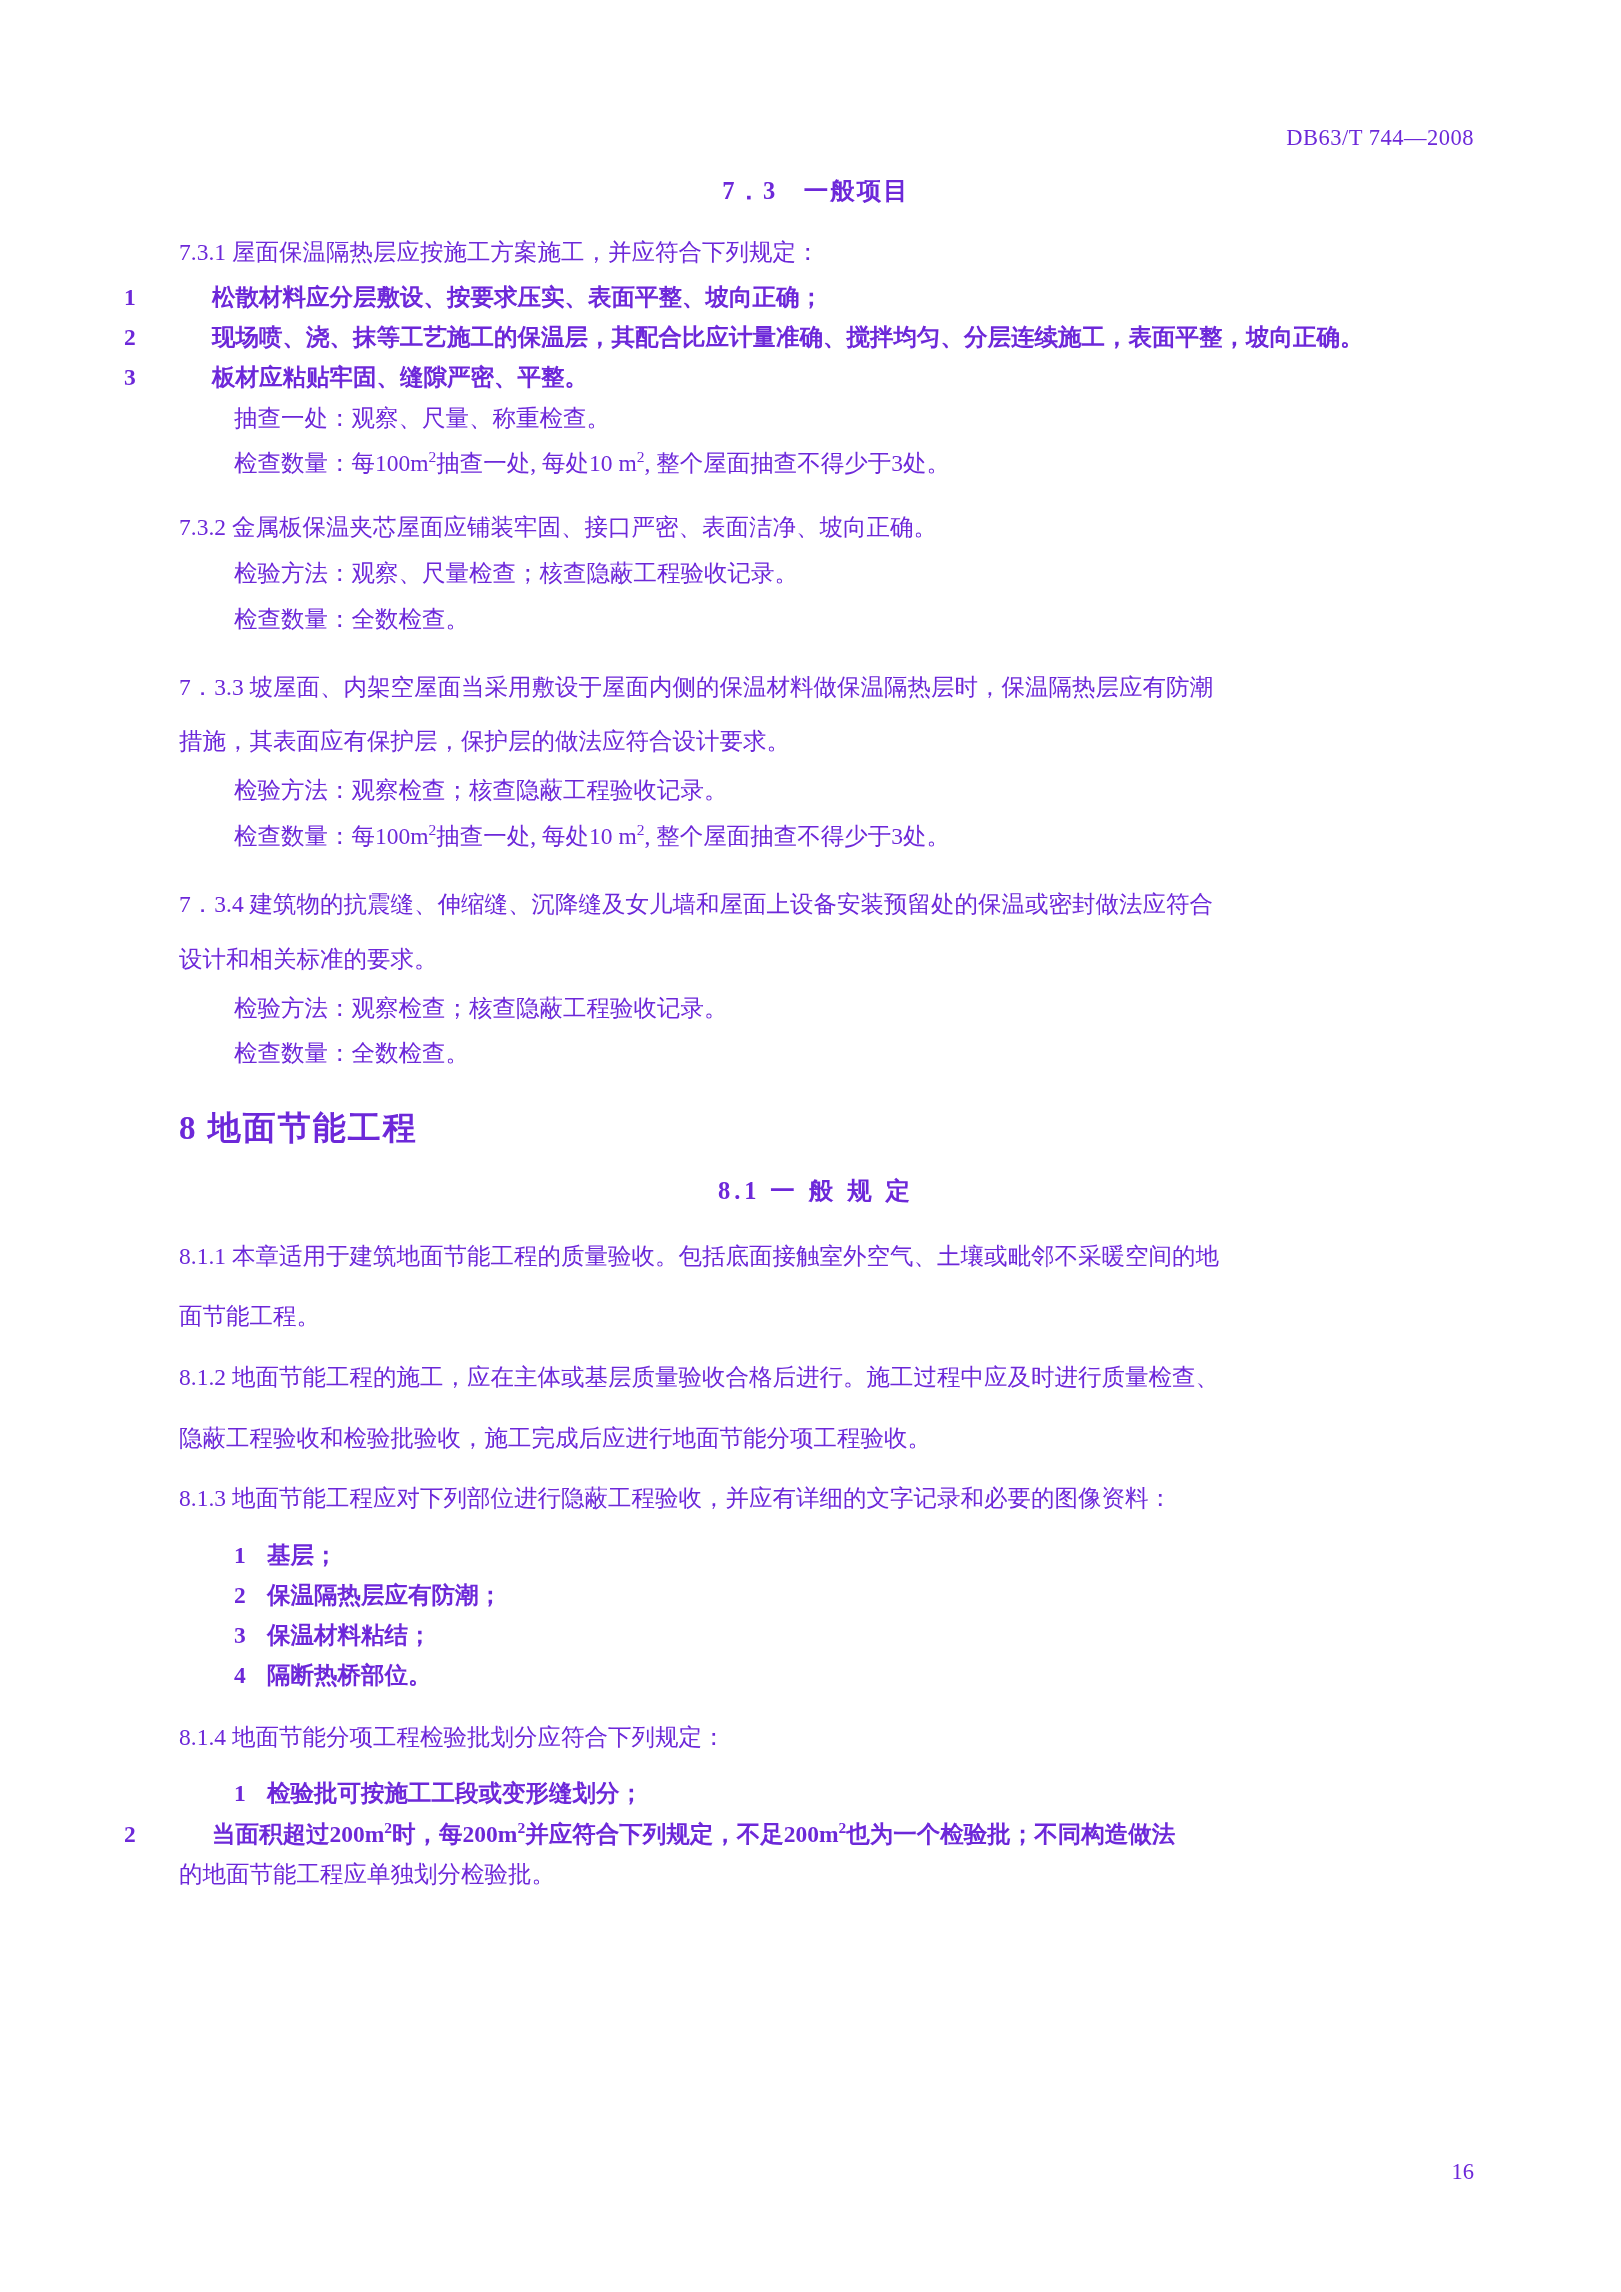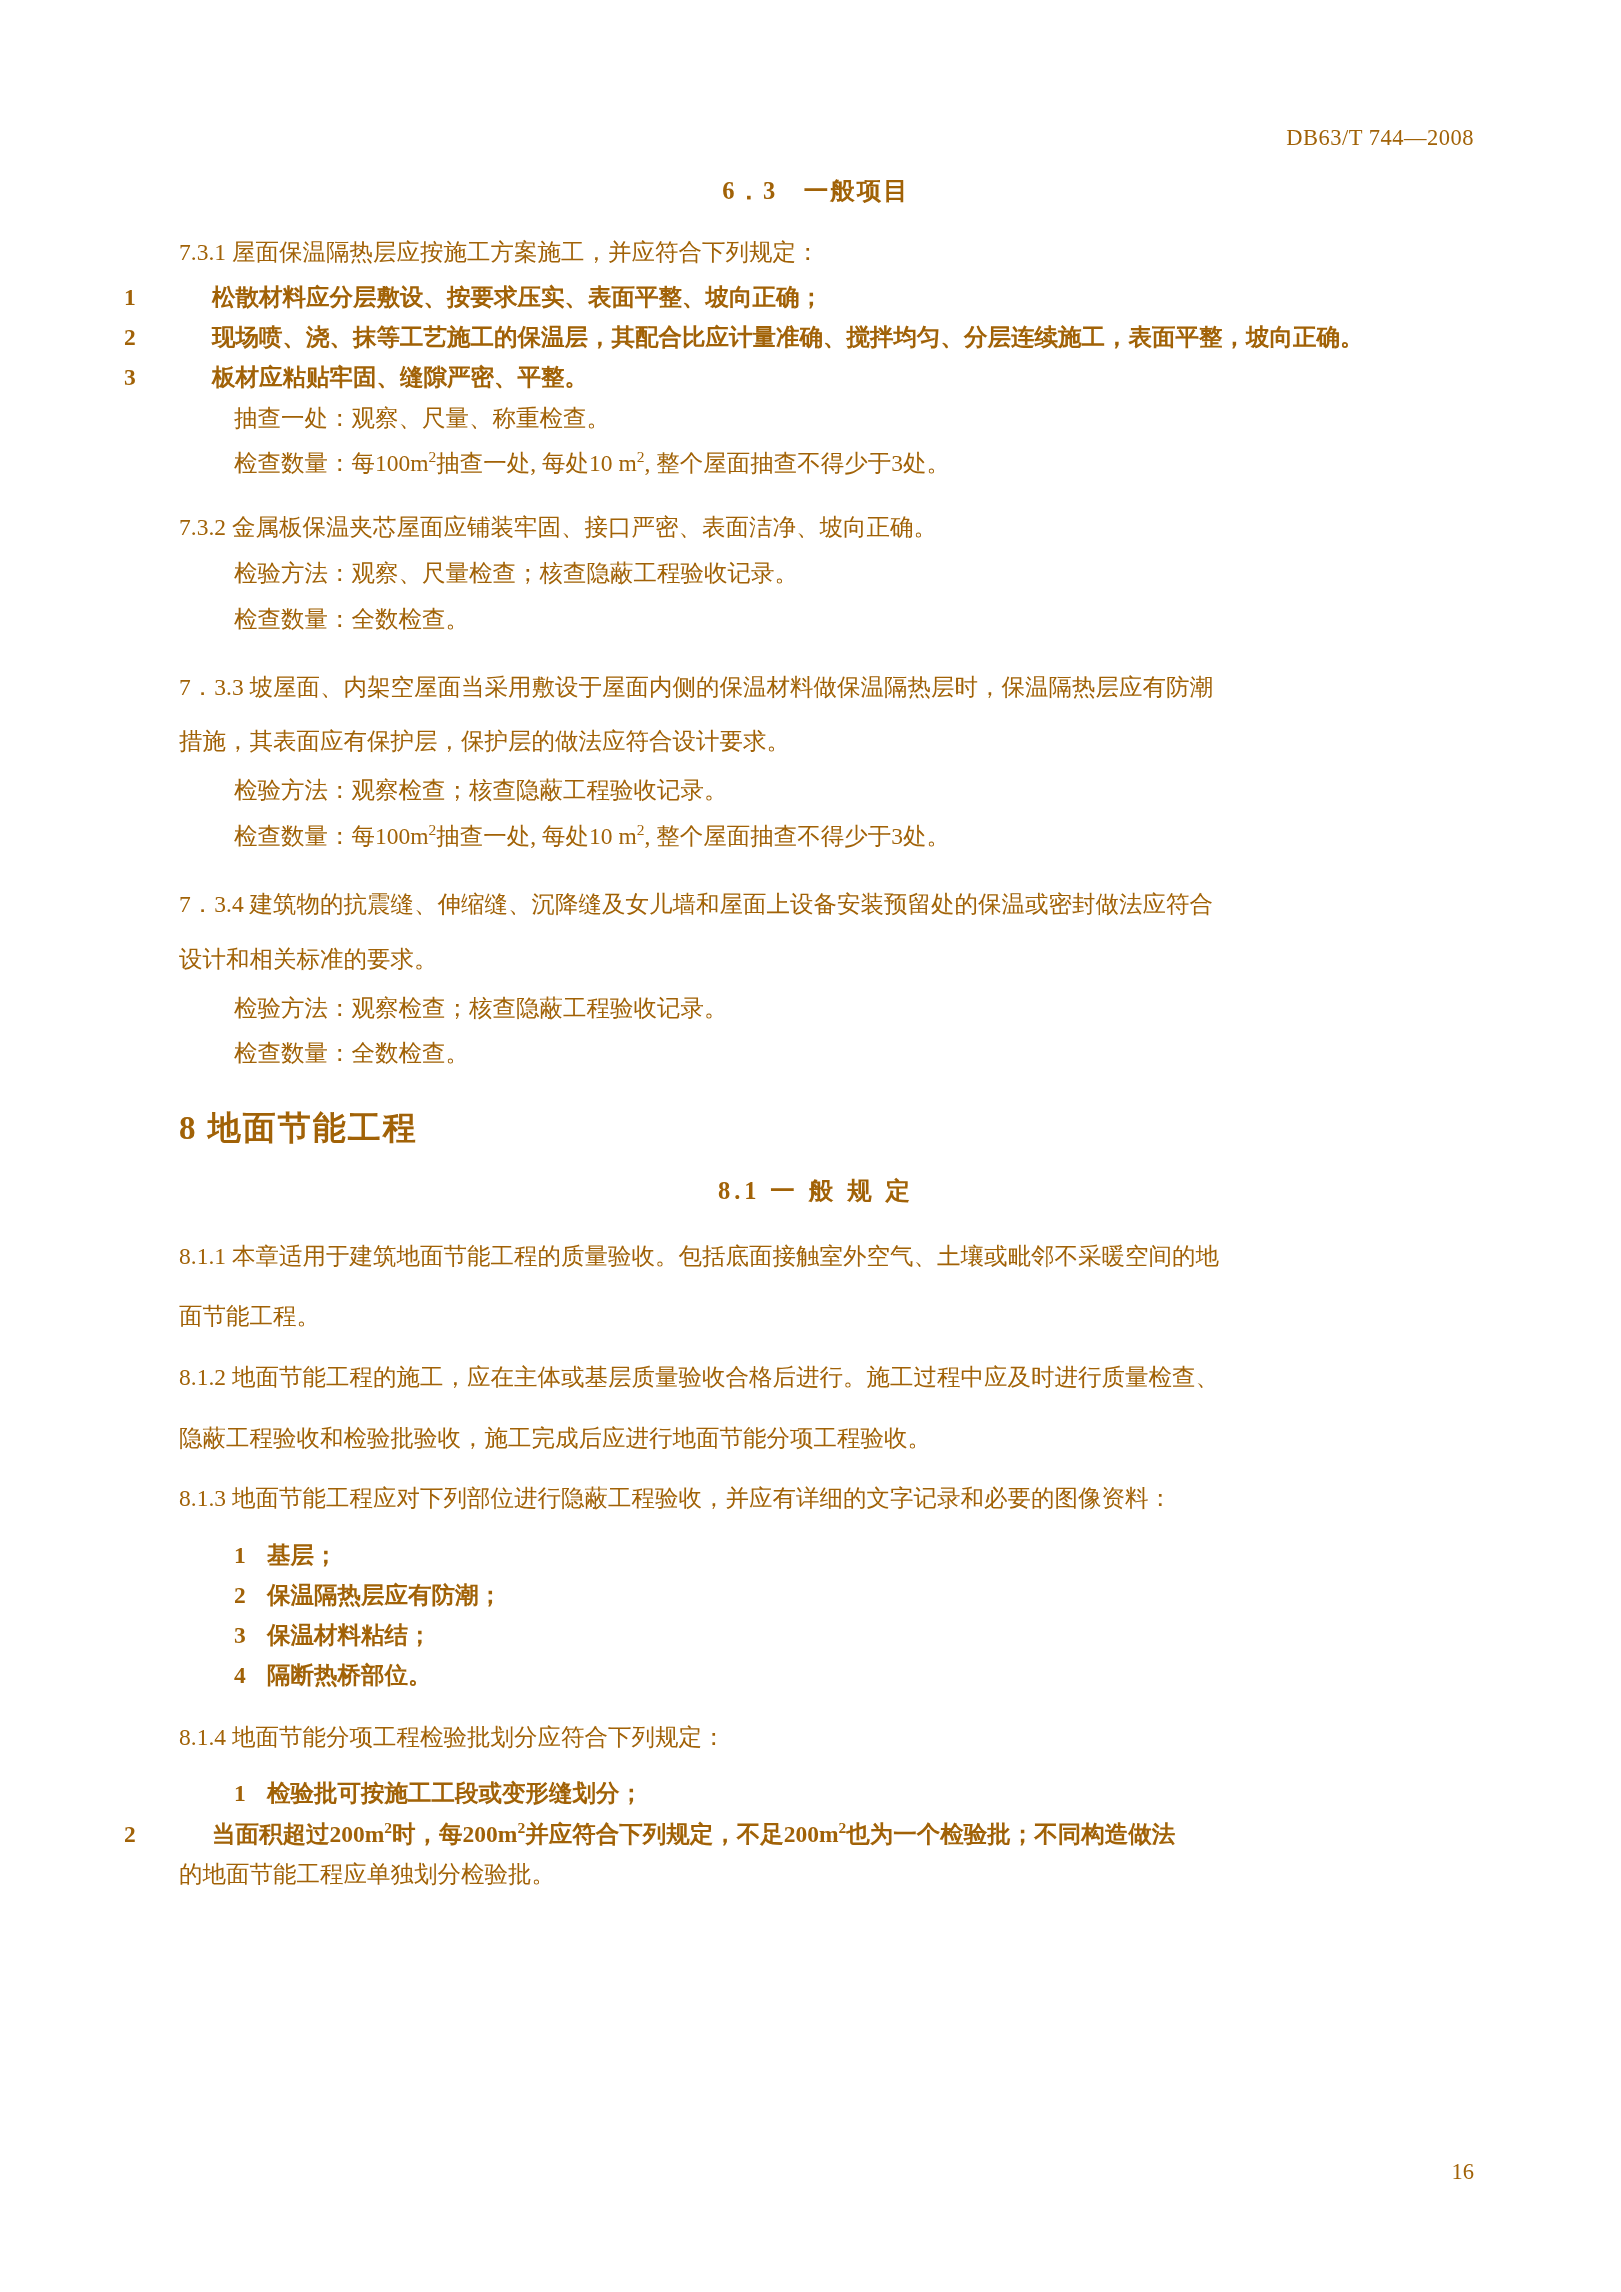--- a/index.html
+++ b/index.html
@@ -6,21 +6,21 @@
     margin: 0;
     padding: 0;
     background: #ffffff;
   }
   .page {
     position: relative;
     width: 1621px;
     height: 2293px;
     background: #ffffff;
     font-family: "Liberation Serif", "DejaVu Serif", serif;
-    color: #a16207;
+    color: #6d28d9;
     box-sizing: border-box;
     padding: 0;
     overflow: hidden;
   }
   .header {
     position: absolute;
     top: 125px;
     right: 147px;
     font-family: "Liberation Serif", "DejaVu Serif", serif;
     font-size: 22.5px;
@@ -113,21 +113,21 @@
 </style>
 </head>
 <body>
 
 <div class="page">
 
   <div class="header">DB63/T 744—2008</div>
 
   <div class="content">
 
-    <div class="sec-title">6．3　一般项目</div>
+    <div class="sec-title">7．3　一般项目</div>
 
     <div class="para">7.3.1  屋面保温隔热层应按施工方案施工，并应符合下列规定：</div>
 
     <div class="num-item wrap">
       <span class="n">1</span><span>松散材料应分层敷设、按要求压实、表面平整、坡向正确；</span>
     </div>
 
     <div class="num-item wrap">
       <span class="n">2</span><span>现场喷、浇、抹等工艺施工的保温层，其配合比应计量准确、搅拌均匀、分层连续施工，表面平整，坡向正确。</span>
     </div>

